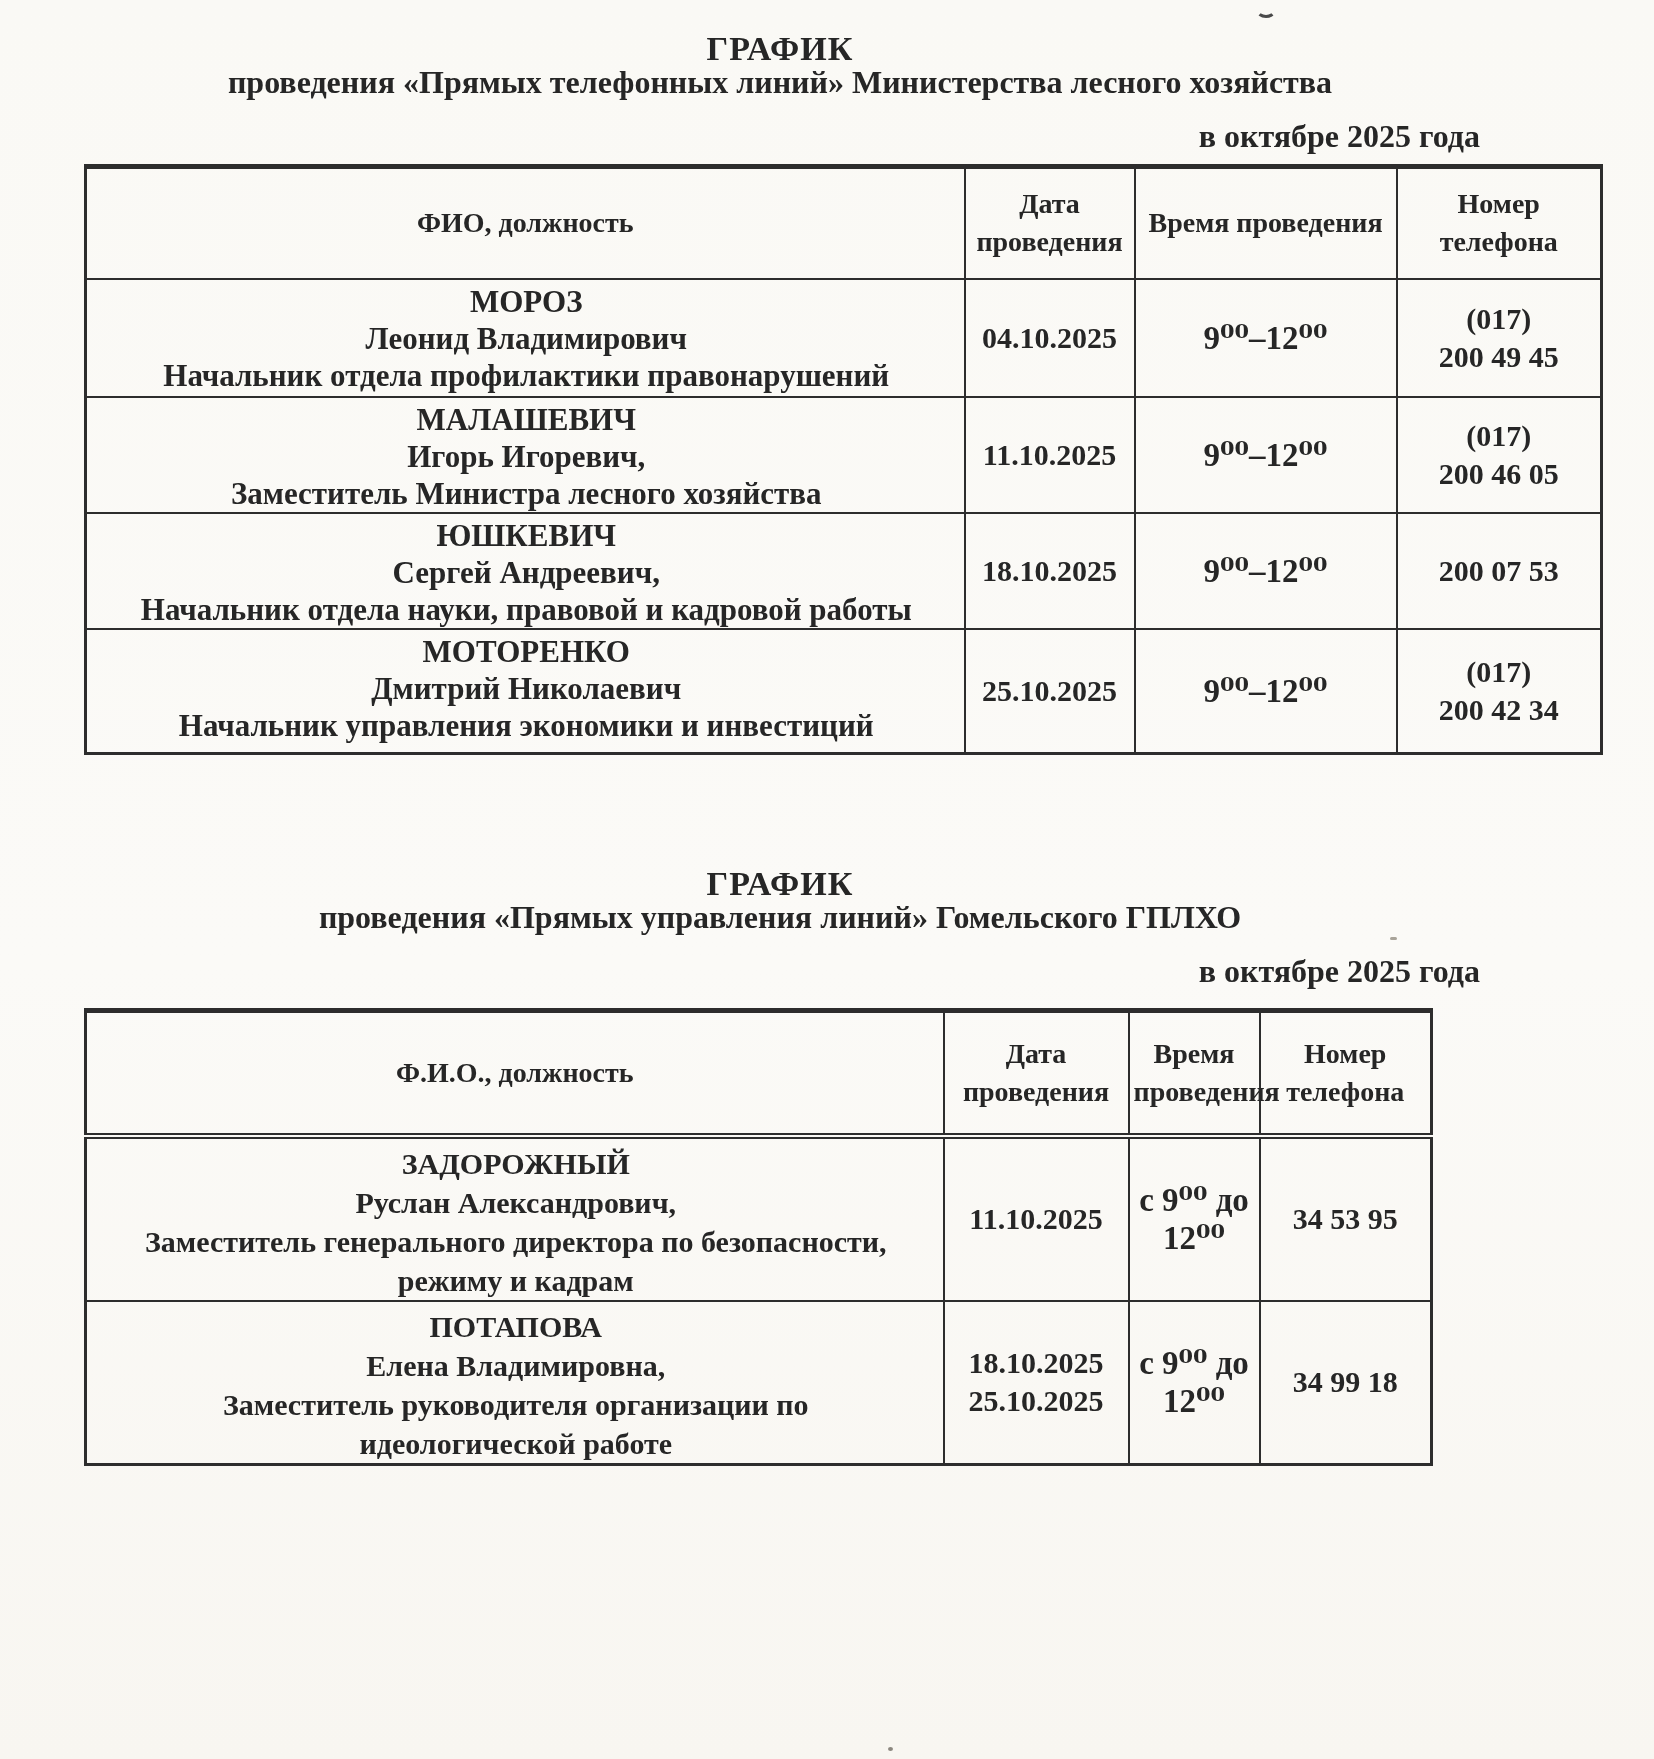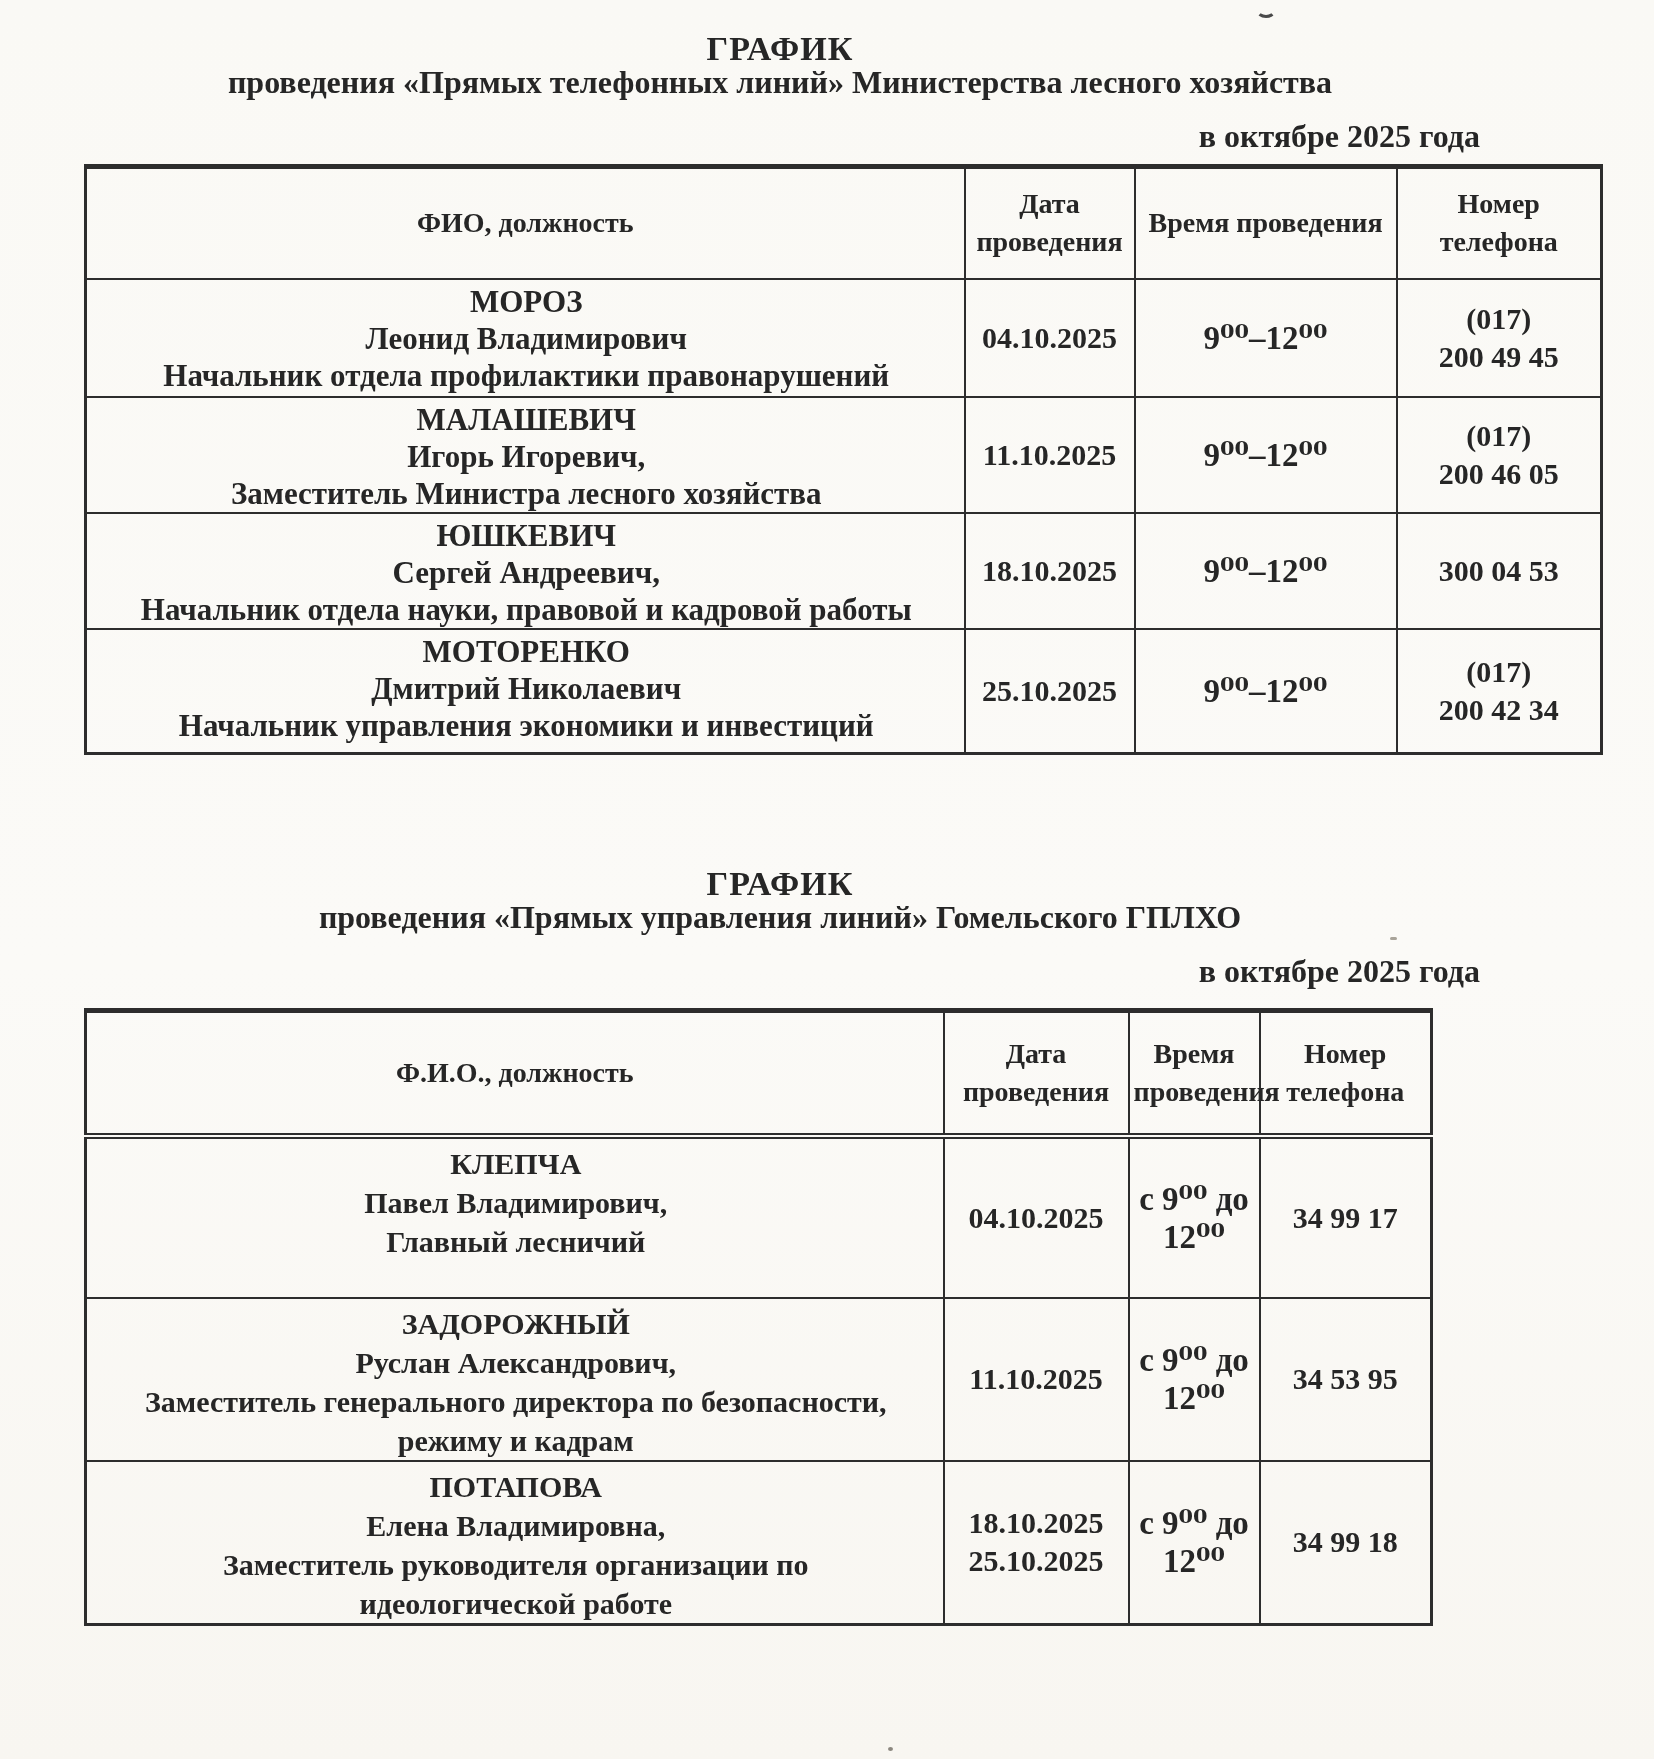--- a/index.html
+++ b/index.html
@@ -113,21 +113,21 @@
           <td class="time">9⁰⁰–12⁰⁰</td>
           <td class="phone">(017)
 200 46 05</td>
         </tr>
         <tr style="height:115px">
           <td class="person">ЮШКЕВИЧ
 Сергей Андреевич,
 Начальник отдела науки, правовой и кадровой работы</td>
           <td class="date">18.10.2025</td>
           <td class="time">9⁰⁰–12⁰⁰</td>
-          <td class="phone">300 04 53</td>
+          <td class="phone">200 07 53</td>
         </tr>
         <tr style="height:125px">
           <td class="person">МОТОРЕНКО
 Дмитрий Николаевич
 Начальник управления экономики и инвестиций</td>
           <td class="date">25.10.2025</td>
           <td class="time">9⁰⁰–12⁰⁰</td>
           <td class="phone">(017)
 200 42 34</td>
         </tr>
@@ -151,28 +151,20 @@
       </colgroup>
       <thead>
         <tr style="height:125px">
           <th>Ф.И.О., должность</th>
           <th>Дата проведения</th>
           <th>Время проведения</th>
           <th>Номер телефона</th>
         </tr>
       </thead>
       <tbody>
-        <tr style="height:162px">
-          <td class="person">КЛЕПЧА
-Павел Владимирович,
-Главный лесничий</td>
-          <td class="date">04.10.2025</td>
-          <td class="time">с 9⁰⁰ до 12⁰⁰</td>
-          <td class="phone">34 99 17</td>
-        </tr>
         <tr style="height:158px">
           <td class="person">ЗАДОРОЖНЫЙ
 Руслан Александрович,
 Заместитель генерального директора по безопасности,
 режиму и кадрам</td>
           <td class="date">11.10.2025</td>
           <td class="time">с 9⁰⁰ до 12⁰⁰</td>
           <td class="phone">34 53 95</td>
         </tr>
         <tr style="height:159px">

